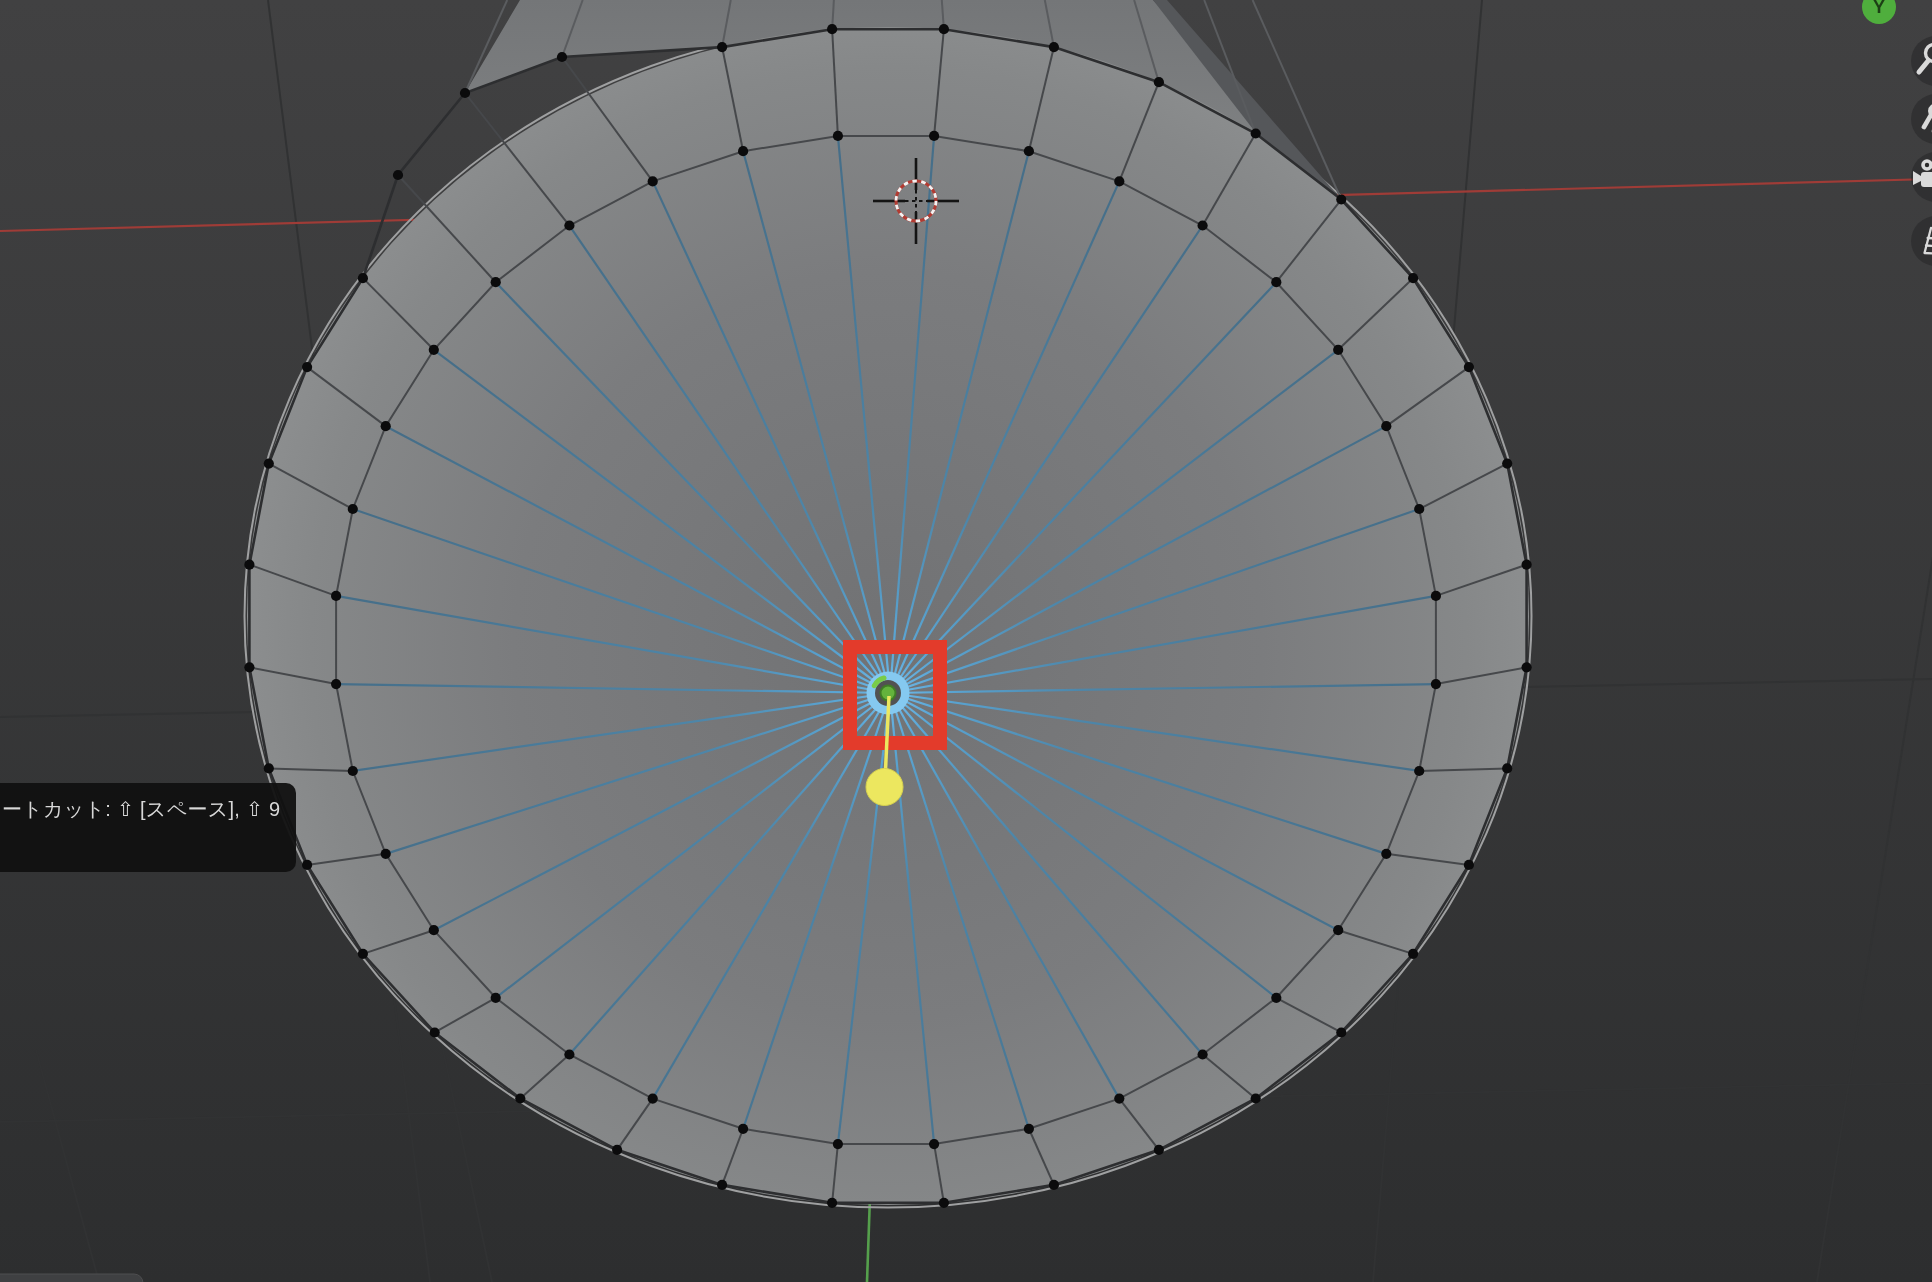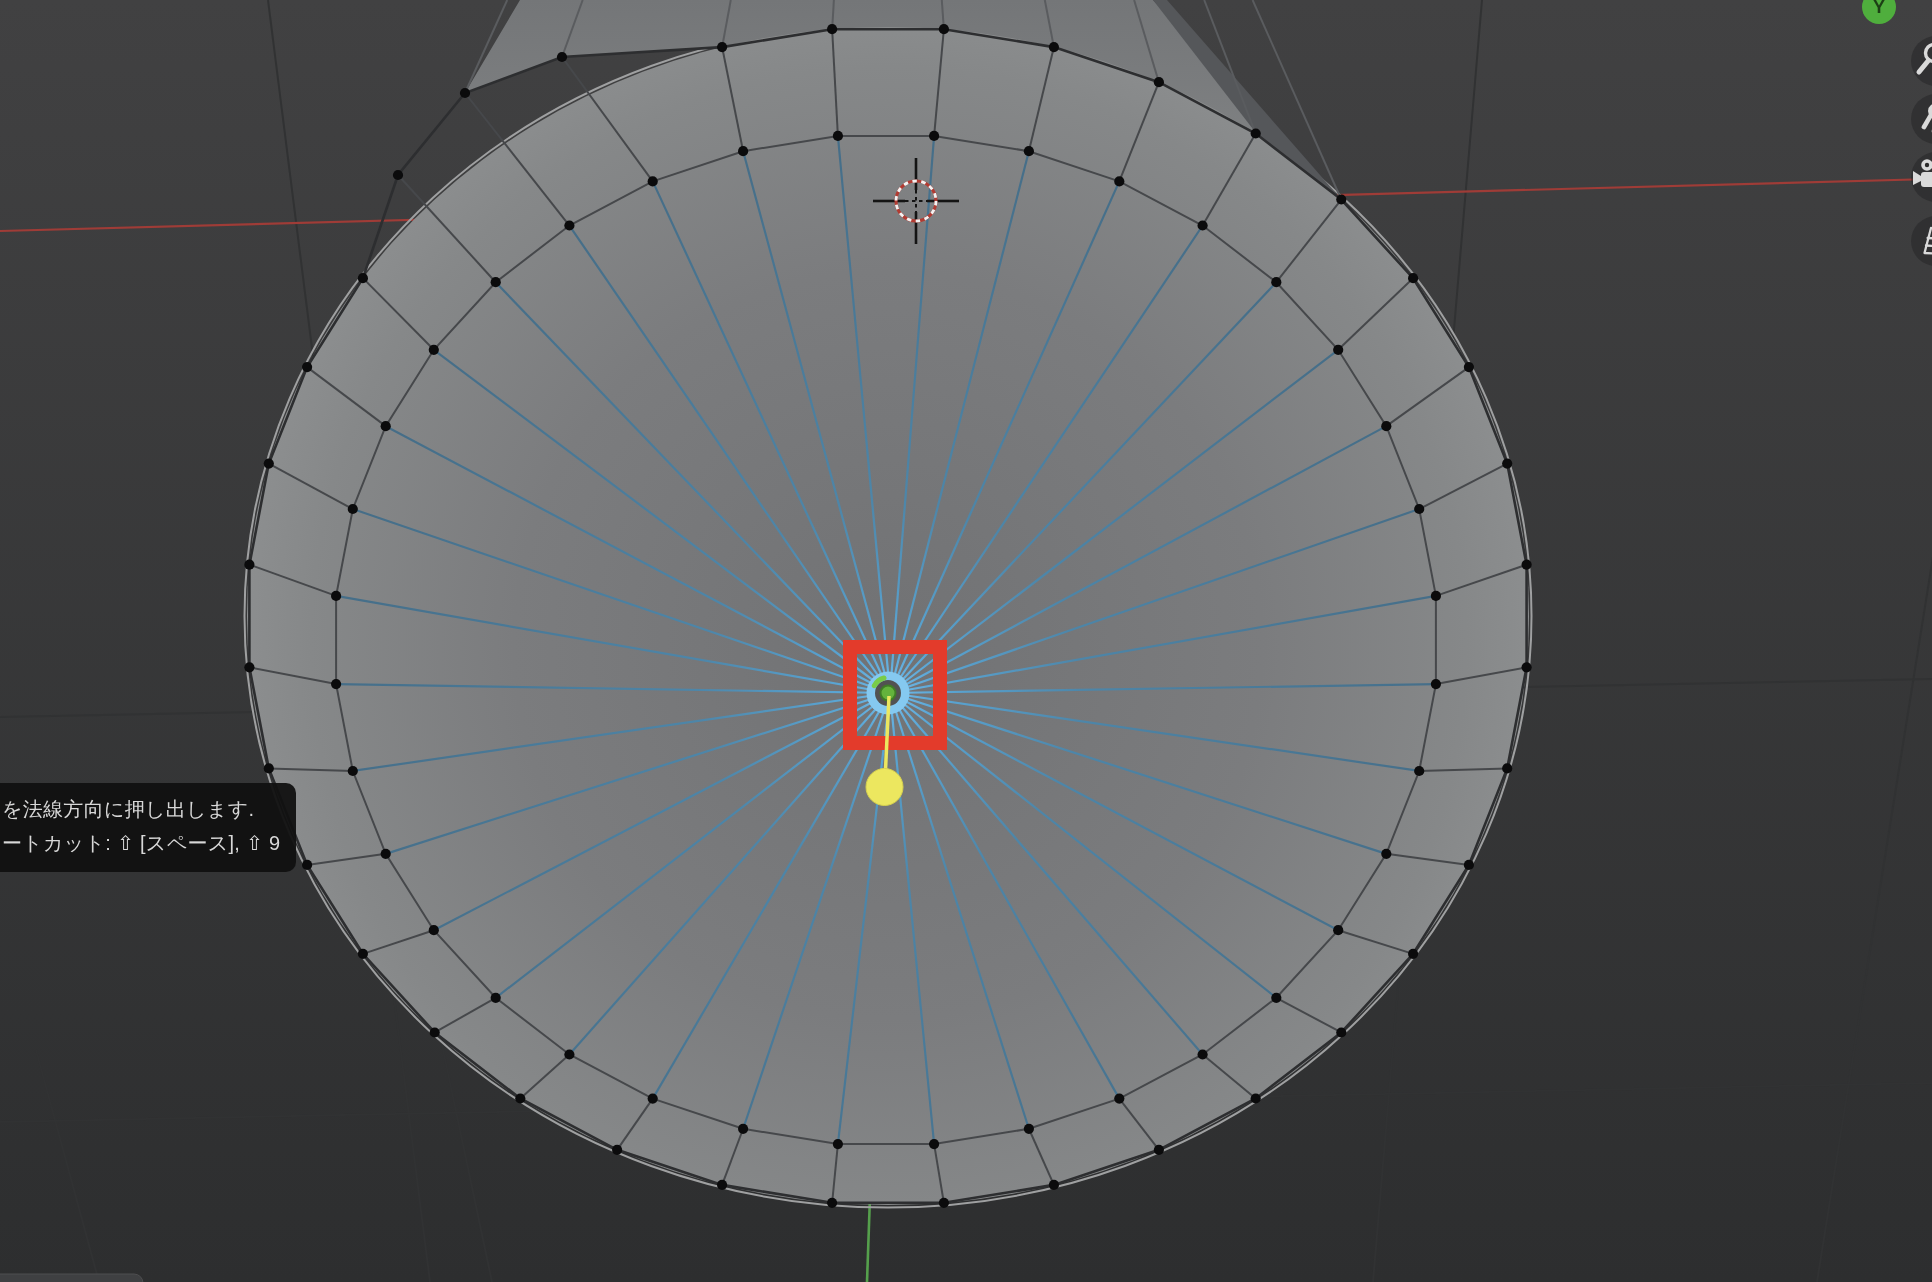--- a/index.html
+++ b/index.html
@@ -254,21 +254,20 @@
       <circle cx="888" cy="693" r="13" fill="#525252"></circle>
       <path d="M884,678 A15.5,15.5 0 0 0 874.3,685.7" fill="none" stroke="#79cc49" stroke-width="5" stroke-linecap="round"></path>
       <circle cx="888" cy="693" r="7.5" fill="#64b33c" stroke="#3f7d26" stroke-width="2"></circle>
       <line x1="889" y1="696" x2="885.5" y2="770" stroke="#ece75f" stroke-width="3.5"></line>
       <circle cx="884.5" cy="787" r="18.5" fill="#ece75f" stroke="#d8d24e" stroke-width="1"></circle>
     </g>
     <rect x="-20" y="1274" width="163" height="30" rx="9" fill="#3f4042" stroke="#4e4e50" stroke-width="1"></rect>
   </svg>
 
 <div class="tooltip">
-  <span class="tl">を法線方向に押し出します.</span>
   <span class="tl">ートカット: ⇧ [スペース], ⇧ 9</span>
 </div>
 
 <div class="navball" style="background: rgb(79, 174, 61);">
   <span>Y</span>
 </div>
 
 <div class="icon-btn" id="btn-zoom" style="top: 36px;">
   <svg width="50" height="50" viewBox="0 0 50 50">
     <circle class="ic-stroke" cx="23" cy="17" r="8.5" stroke-width="3.4"></circle>

